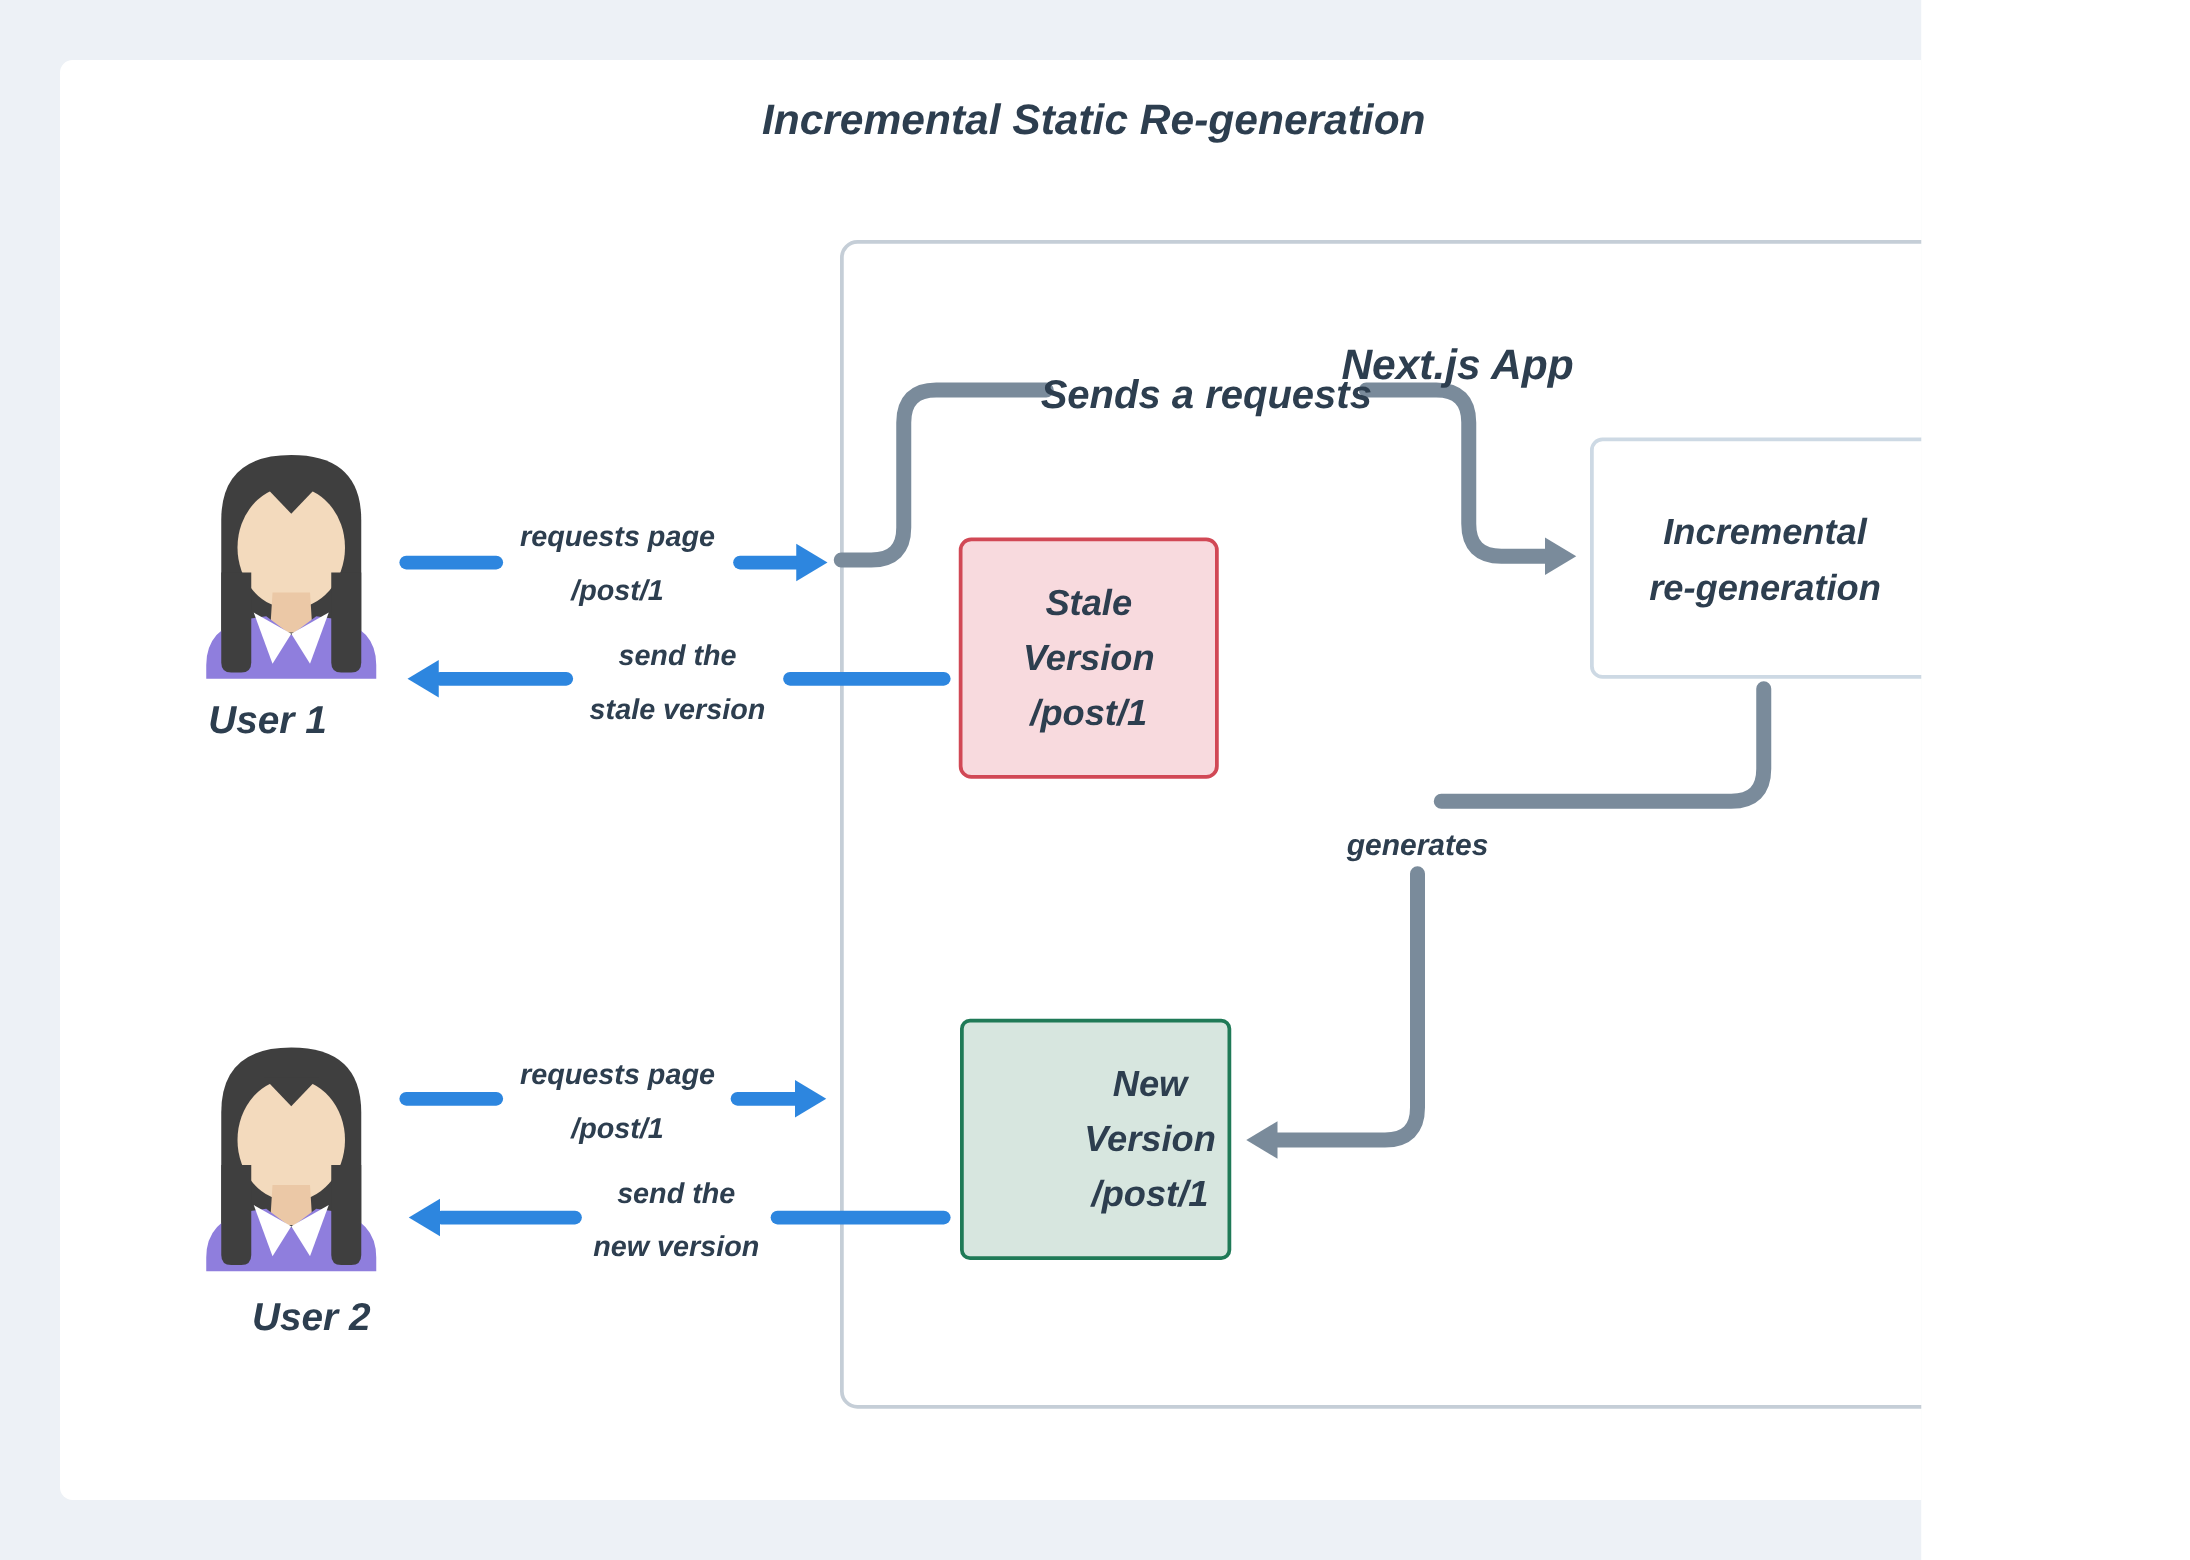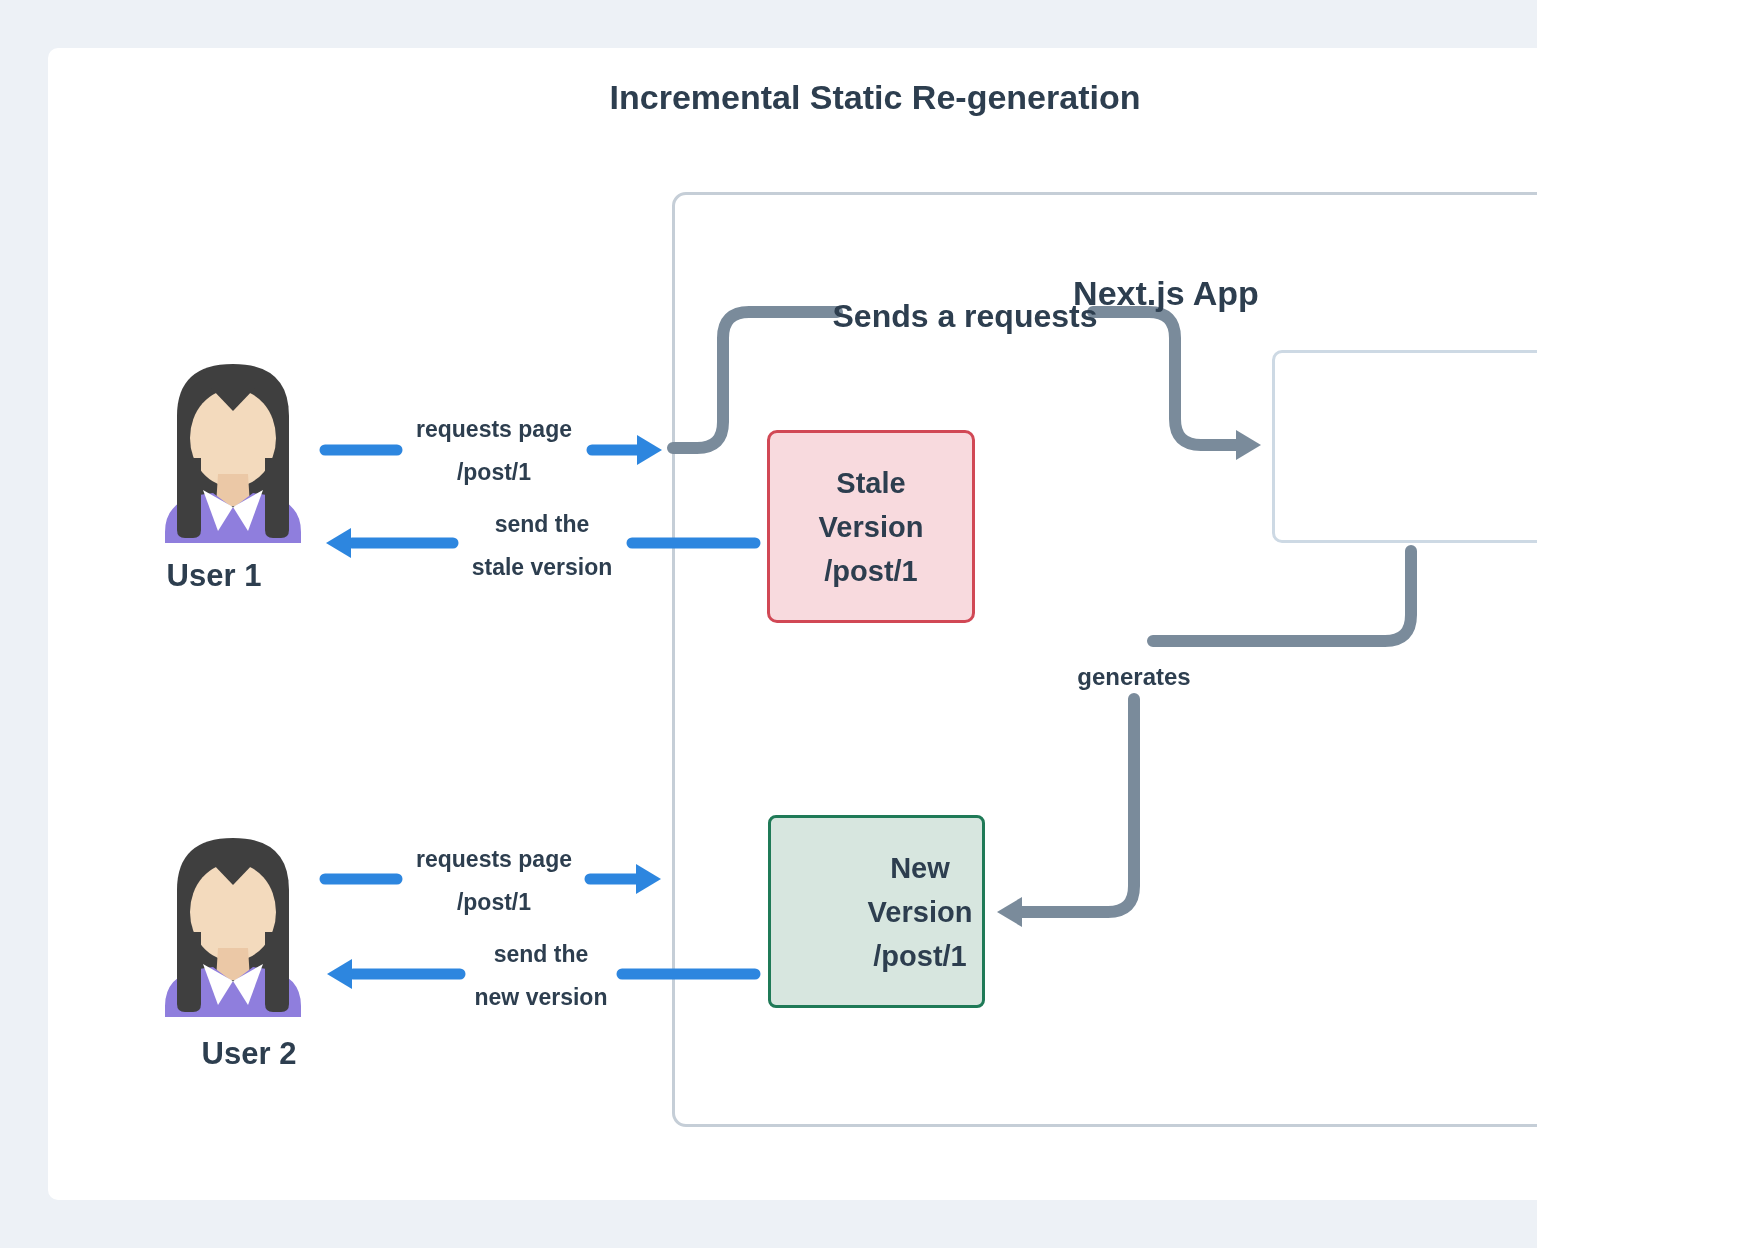--- a/index.html
+++ b/index.html
@@ -6,21 +6,21 @@
     --page-bg:#edf1f6; --card-bg:#ffffff; --ink:#2d3e4f;
     --blue:#2d86df; --gray:#7a8b9b;
     --nextjs-border:#c5ced7; --inner-border:#cdd9e4;
     --stale-fill:#f8dade; --stale-border:#d14855;
     --new-fill:#d7e6df; --new-border:#1f7a57;
     --hair:#3f3f3f; --skin:#f3dabd; --skin-shadow:#ebc8a6;
     --shirt:#8f7edd; --collar:#ffffff;
   }
   html,body{margin:0;padding:0;}
   body{font-family:"Liberation Sans","DejaVu Sans",sans-serif;color:var(--ink);}
-  #canvas{position:relative;width:1537px;height:1248px;background:var(--page-bg);overflow:hidden;}
+  #canvas{position:relative;width:1537px;height:1248px;background:var(--page-bg);overflow:hidden;font-style:italic;}
   .card{position:absolute;left:48px;top:48px;width:1659px;height:1152px;background:var(--card-bg);border-radius:10px;}
   .box{position:absolute;box-sizing:border-box;}
   .nextjs-box{left:672px;top:192px;width:931px;height:935px;border:3px solid var(--nextjs-border);border-radius:14px;background:transparent;}
   .incremental-box{left:1272px;top:350px;width:280px;height:193px;border:3px solid var(--inner-border);border-radius:10px;background:#ffffff;}
   .stale-box{left:767px;top:430px;width:208px;height:193px;border:3.5px solid var(--stale-border);border-radius:10px;background:var(--stale-fill);}
   .new-box{left:768px;top:815px;width:217px;height:193px;border:3.5px solid var(--new-border);border-radius:8px;background:var(--new-fill);}
   svg.layer{position:absolute;left:0;top:0;}
   .label{position:absolute;transform:translate(-50%,-50%);text-align:center;white-space:nowrap;font-weight:600;}
   .label span{display:block;}
   .title{font-size:34px;}
@@ -115,20 +115,24 @@
   </div>
   <div class="label flow-small" style="left:494px;top:881px;">
     <span>requests page</span>
     <span>/post/1</span>
   </div>
   <div class="label flow-small" style="left:541px;top:976px;">
     <span>send the</span>
     <span>new version</span>
   </div>
 
+  <div class="label box-text2" style="left:1412px;top:449px;">
+    <span>Incremental</span>
+    <span>re-generation</span>
+  </div>
   <div class="label box-text" style="left:871px;top:527px;">
     <span>Stale</span>
     <span>Version</span>
     <span>/post/1</span>
   </div>
   <div class="label box-text" style="left:920px;top:912px;">
     <span>New</span>
     <span>Version</span>
     <span>/post/1</span>
   </div>

